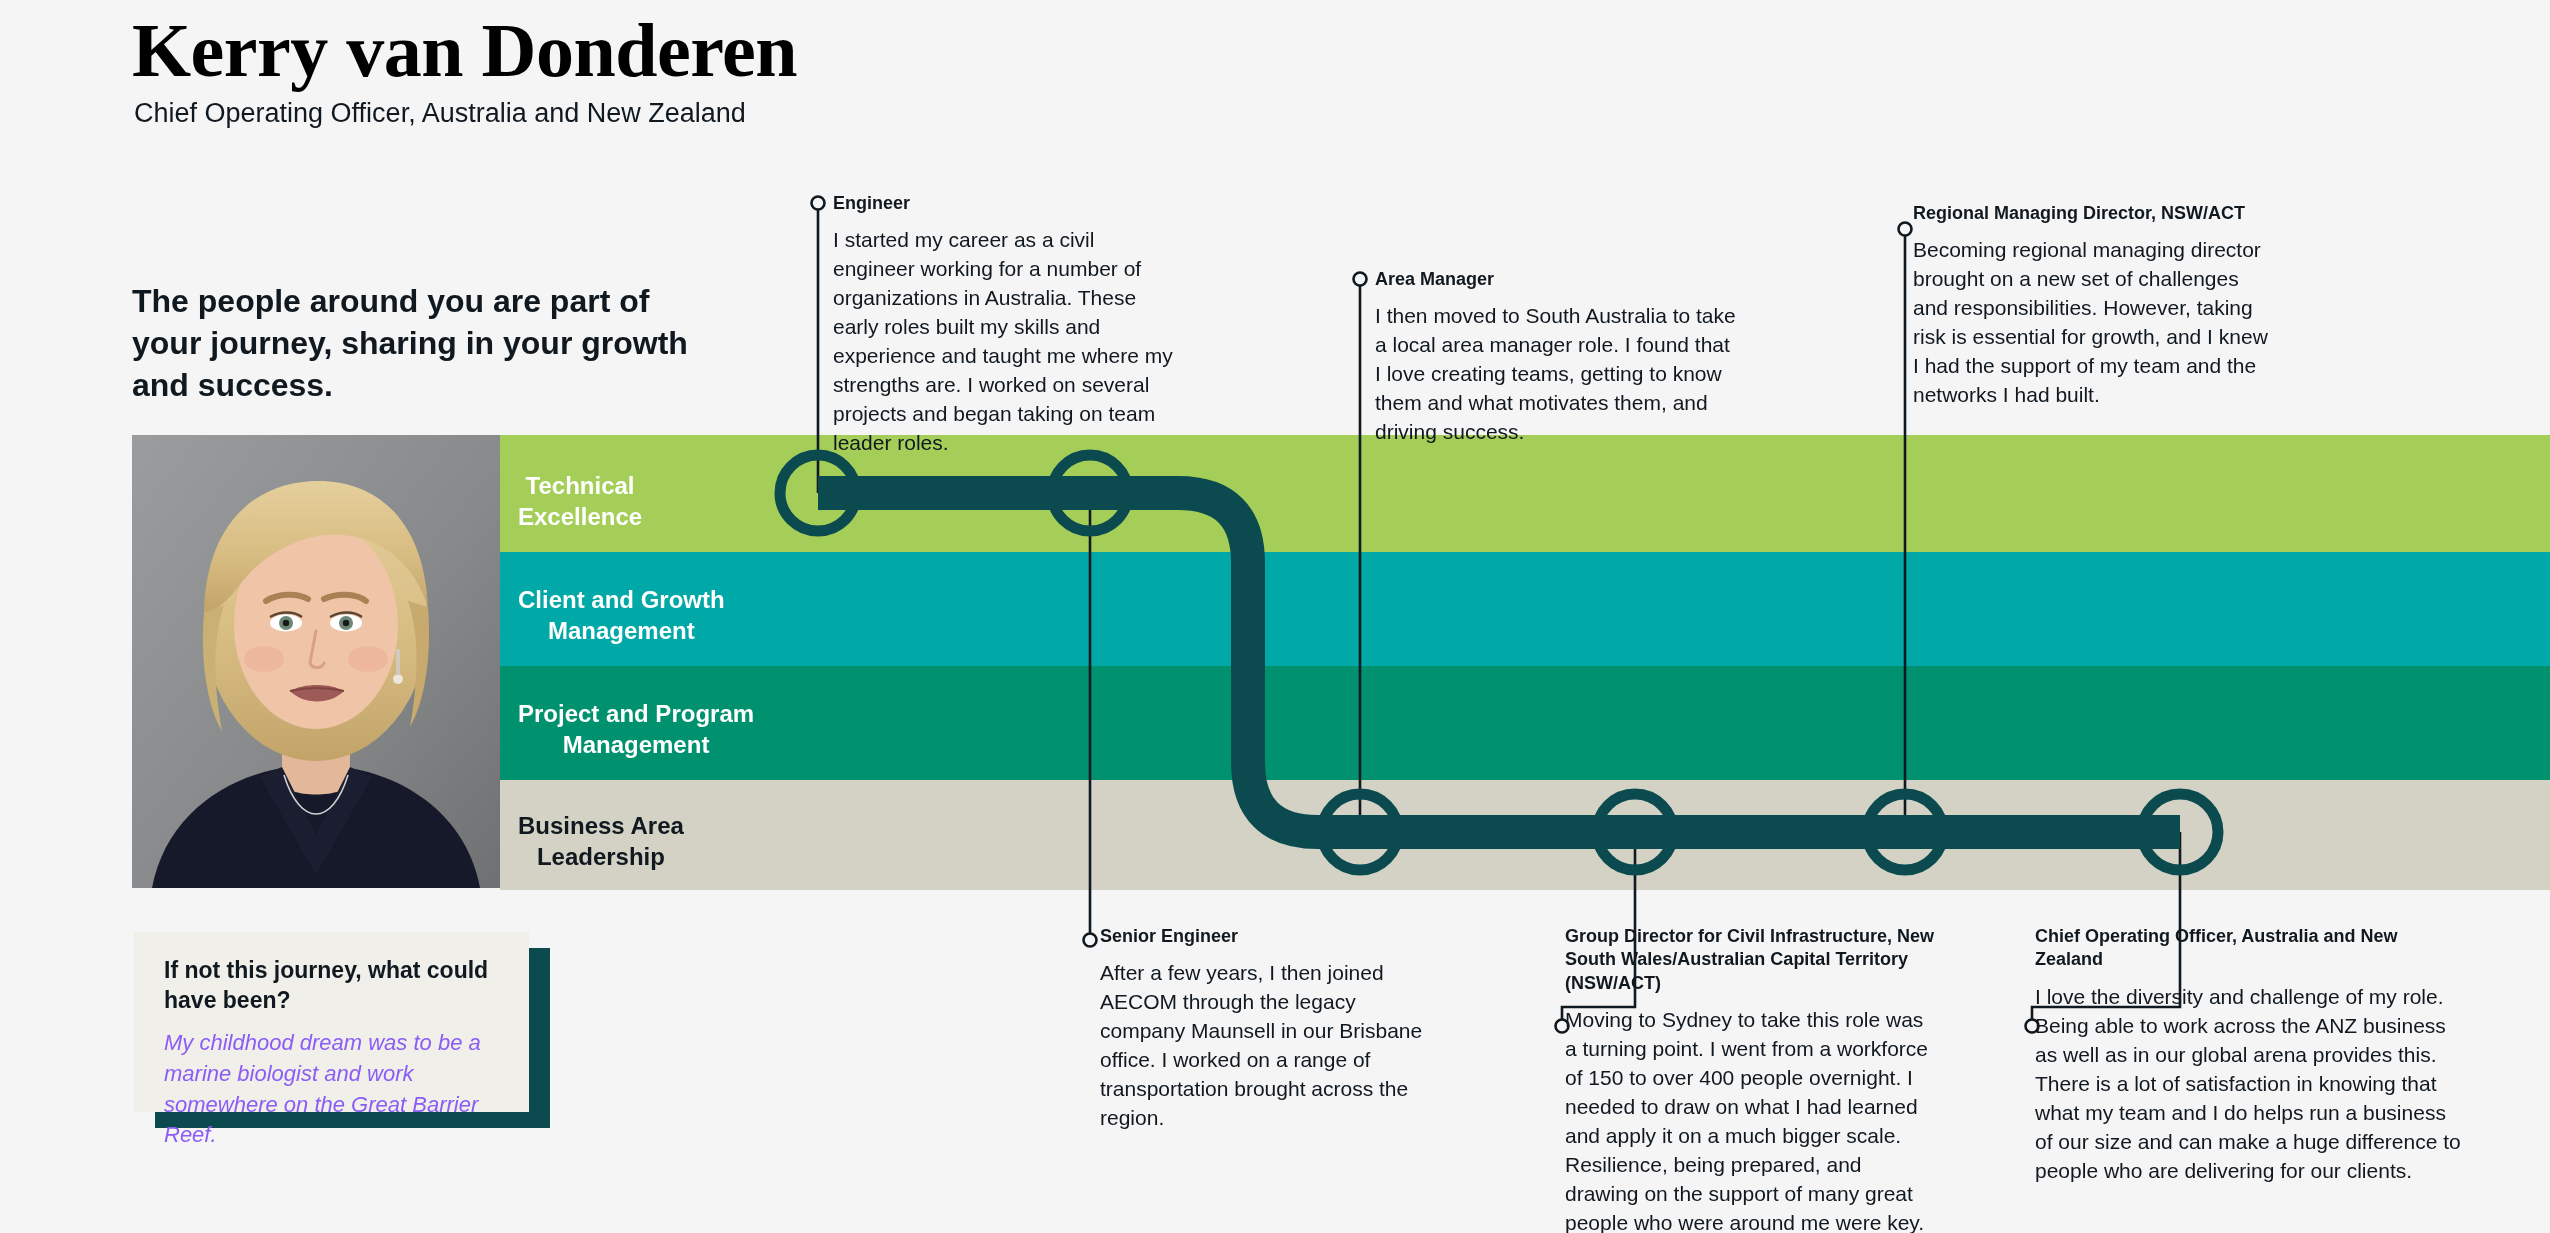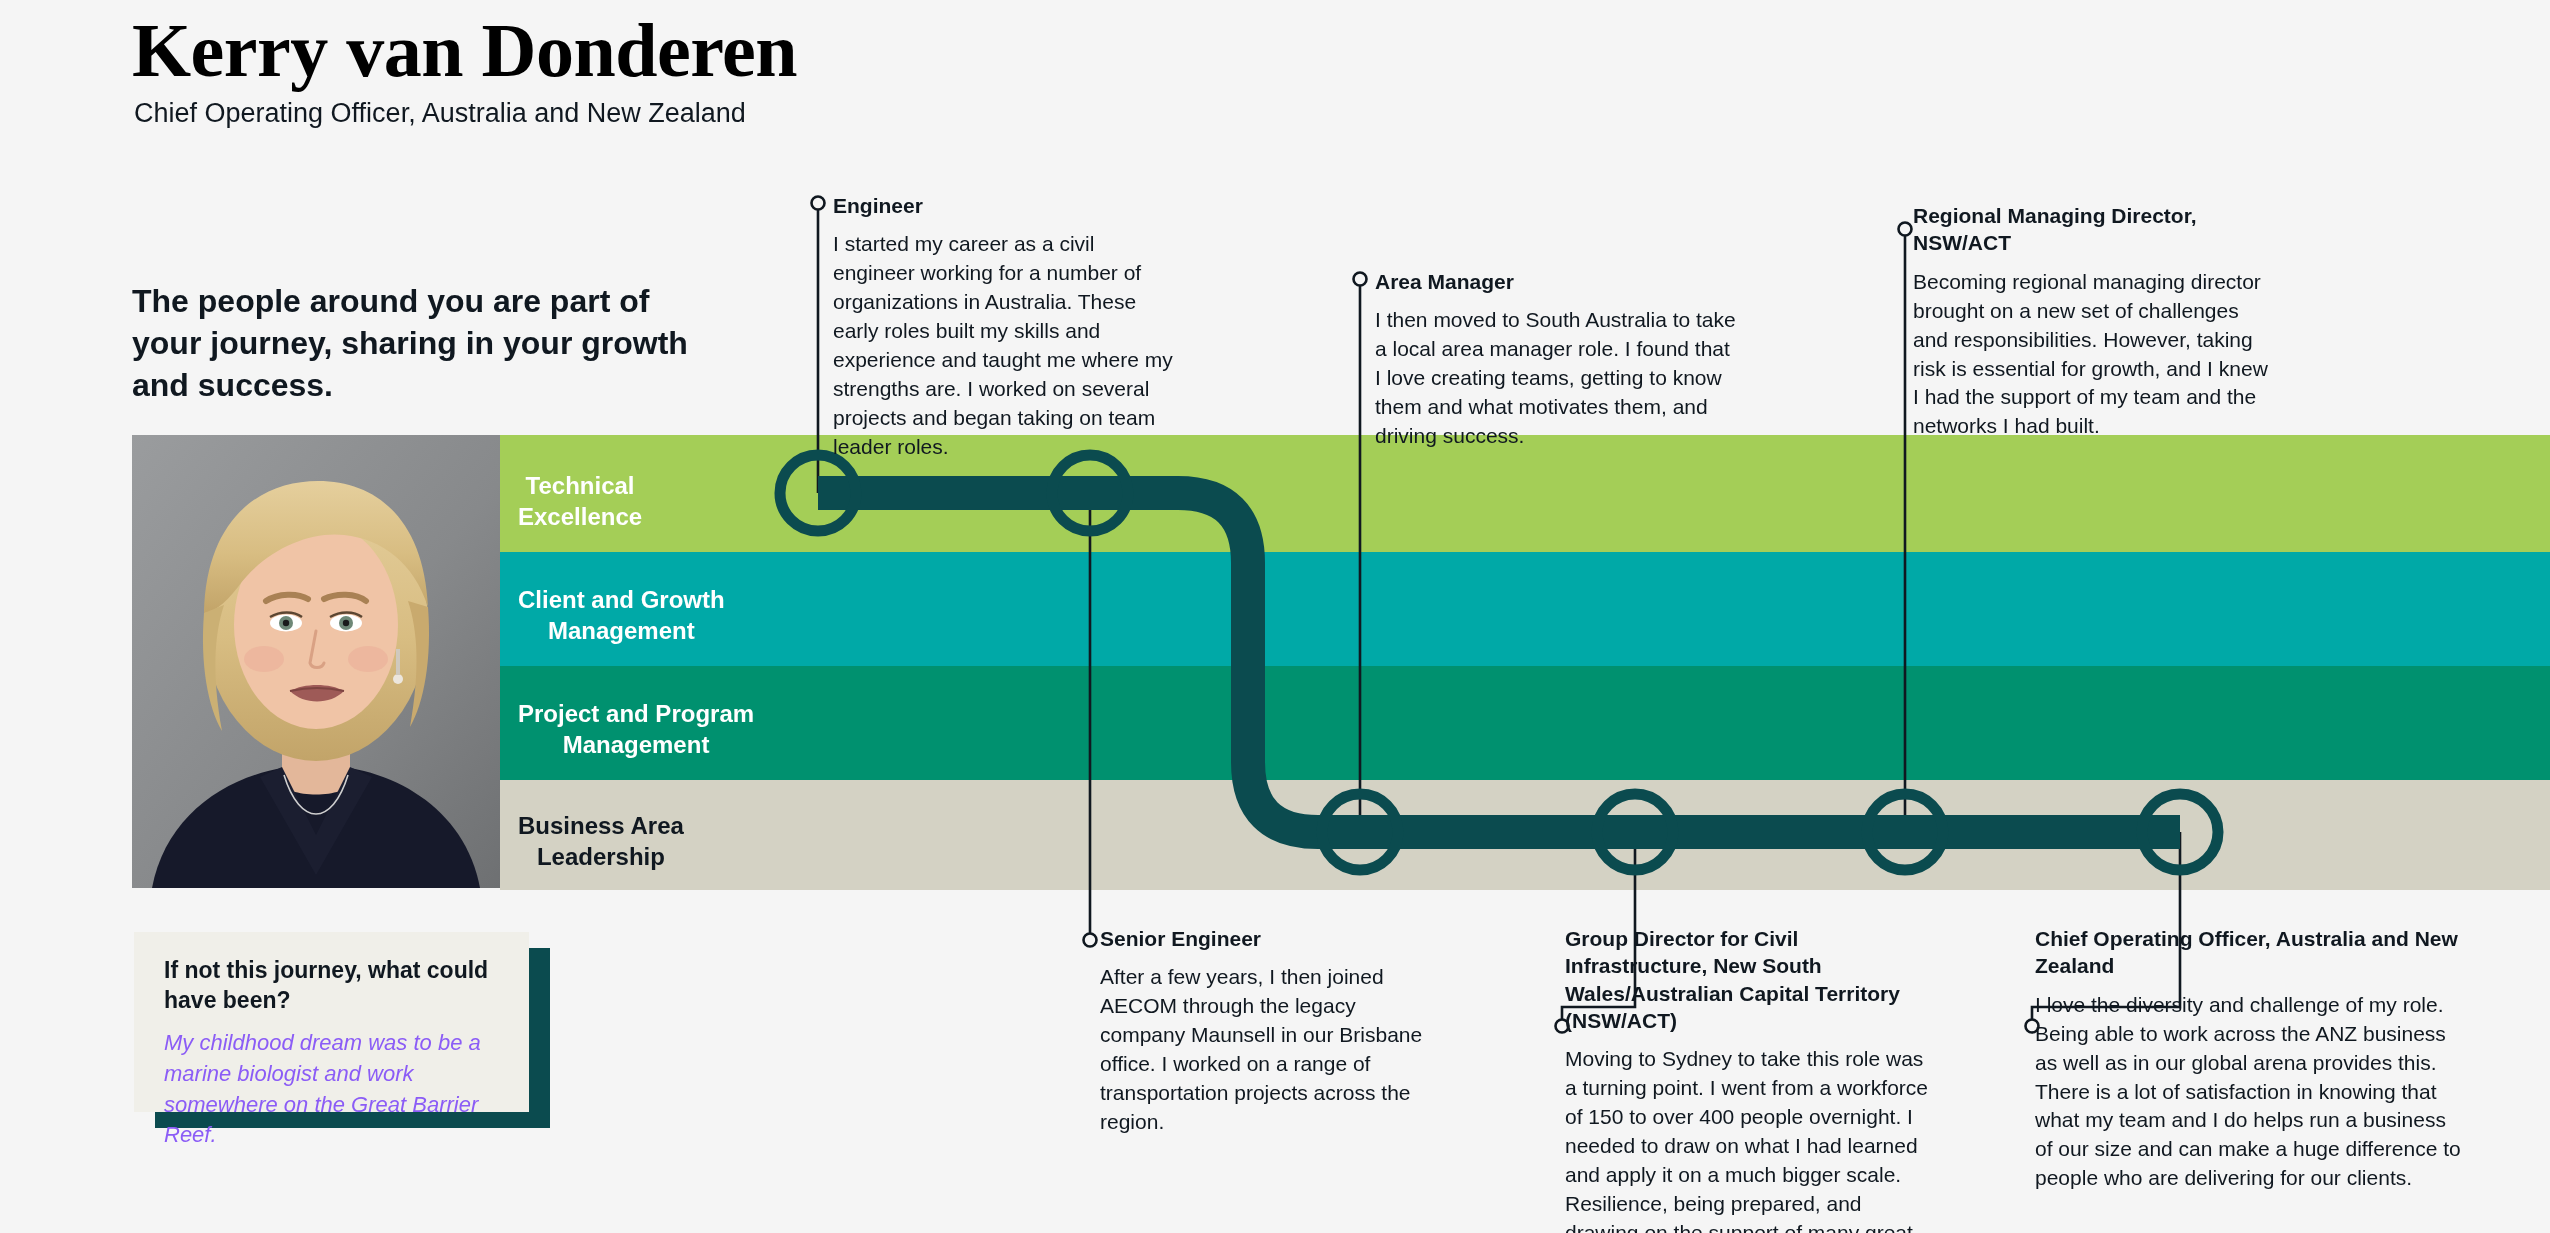--- a/index.html
+++ b/index.html
@@ -55,21 +55,21 @@
   .band-1 .band-label{top:32px;color:#ffffff;}
   .band-2 .band-label{top:32px;color:#ffffff;}
   .band-3 .band-label{top:30px;color:#101820;}
 
   
   #journey{position:absolute;left:0;top:0;width:2550px;height:1233px;pointer-events:none;}
 
   
   .callout{position:absolute;}
   .callout .c-title{
-    font-size:21px;font-weight:700;line-height:1.30;color:#101820;margin:0 0 11px 0;
+    font-size:18px;font-weight:700;line-height:1.30;color:#101820;margin:0 0 11px 0;
   }
   .callout .c-body{
     font-size:21px;font-weight:400;line-height:1.38;color:#101820;margin:0;
   }
 
   .co-engineer{left:833px;top:192px;width:340px;}
   .co-area{left:1375px;top:268px;width:365px;}
   .co-rmd{left:1913px;top:202px;width:360px;}
   .co-senior{left:1100px;top:925px;width:330px;}
   .co-group{left:1565px;top:925px;width:375px;}
@@ -220,21 +220,21 @@
     <p class="c-body">I then moved to South Australia to take a local area manager role. I found that I love creating teams, getting to know them and what motivates them, and driving success.</p>
   </div>
 
   <div class="callout co-rmd">
     <p class="c-title">Regional Managing Director, NSW/ACT</p>
     <p class="c-body">Becoming regional managing director brought on a new set of challenges and responsibilities. However, taking risk is essential for growth, and I knew I had the support of my team and the networks I had built.</p>
   </div>
 
   <div class="callout co-senior">
     <p class="c-title">Senior Engineer</p>
-    <p class="c-body">After a few years, I then joined AECOM through the legacy company Maunsell in our Brisbane office. I worked on a range of transportation projects across the region.</p>
+    <p class="c-body">After a few years, I then joined AECOM through the legacy company Maunsell in our Brisbane office. I worked on a range of transportation brought across the region.</p>
   </div>
 
   <div class="callout co-group">
     <p class="c-title">Group Director for Civil Infrastructure, New South Wales/Australian Capital Territory (NSW/ACT)</p>
     <p class="c-body">Moving to Sydney to take this role was a turning point. I went from a workforce of 150 to over 400 people overnight. I needed to draw on what I had learned and apply it on a much bigger scale. Resilience, being prepared, and drawing on the support of many great people who were around me were key.</p>
   </div>
 
   <div class="callout co-coo">
     <p class="c-title">Chief Operating Officer, Australia and New Zealand</p>
     <p class="c-body">I love the diversity and challenge of my role. Being able to work across the ANZ business as well as in our global arena provides this. There is a lot of satisfaction in knowing that what my team and I do helps run a business of our size and can make a huge difference to people who are delivering for our clients.</p>

